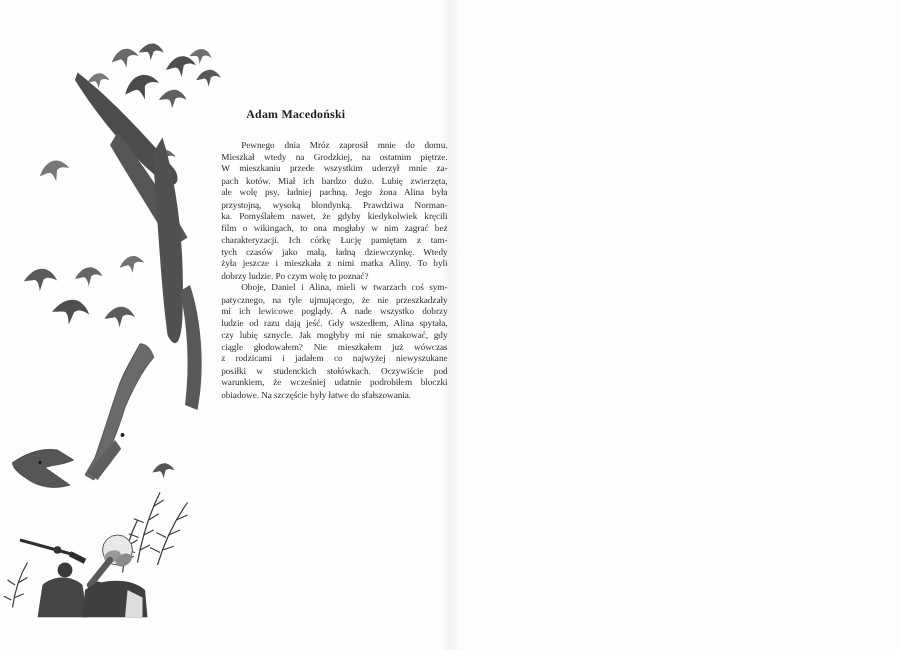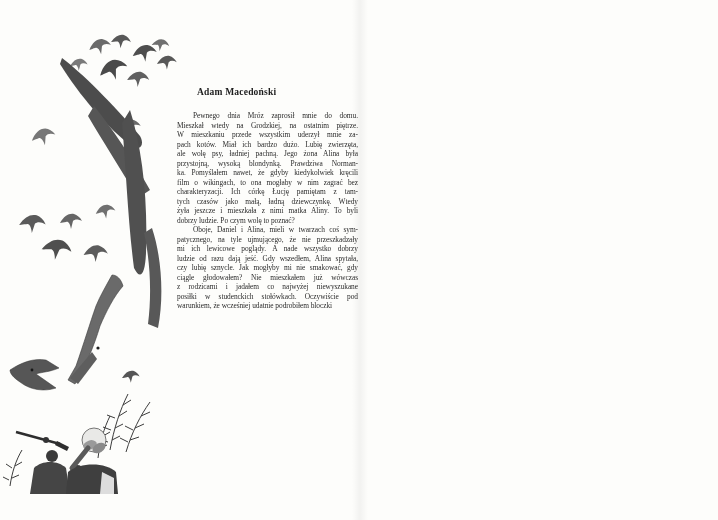--- a/index.html
+++ b/index.html
@@ -128,20 +128,21 @@
       <div class="para">
           <div class="t-line">Oboje, Daniel i Alina, mieli w twarzach coś sym-</div>
           <div class="t-line">patycznego, na tyle ujmującego, że nie przeszkadzały</div>
           <div class="t-line">mi ich lewicowe poglądy. A nade wszystko dobrzy</div>
           <div class="t-line">ludzie od razu dają jeść. Gdy wszedłem, Alina spytała,</div>
           <div class="t-line">czy lubię sznycle. Jak mogłyby mi nie smakować, gdy</div>
           <div class="t-line">ciągle głodowałem? Nie mieszkałem już wówczas</div>
           <div class="t-line">z rodzicami i jadałem co najwyżej niewyszukane</div>
           <div class="t-line">posiłki w studenckich stołówkach. Oczywiście pod</div>
           <div class="t-line">warunkiem, że wcześniej udatnie podrobiłem bloczki</div>
+          <div class="t-line">obiadowe. Na szczęście były łatwe do sfałszowania.</div>
         </div>
     </div>
   </div>
 </div>
 
 <div class="page" id="right-page">
 
   
   
 

